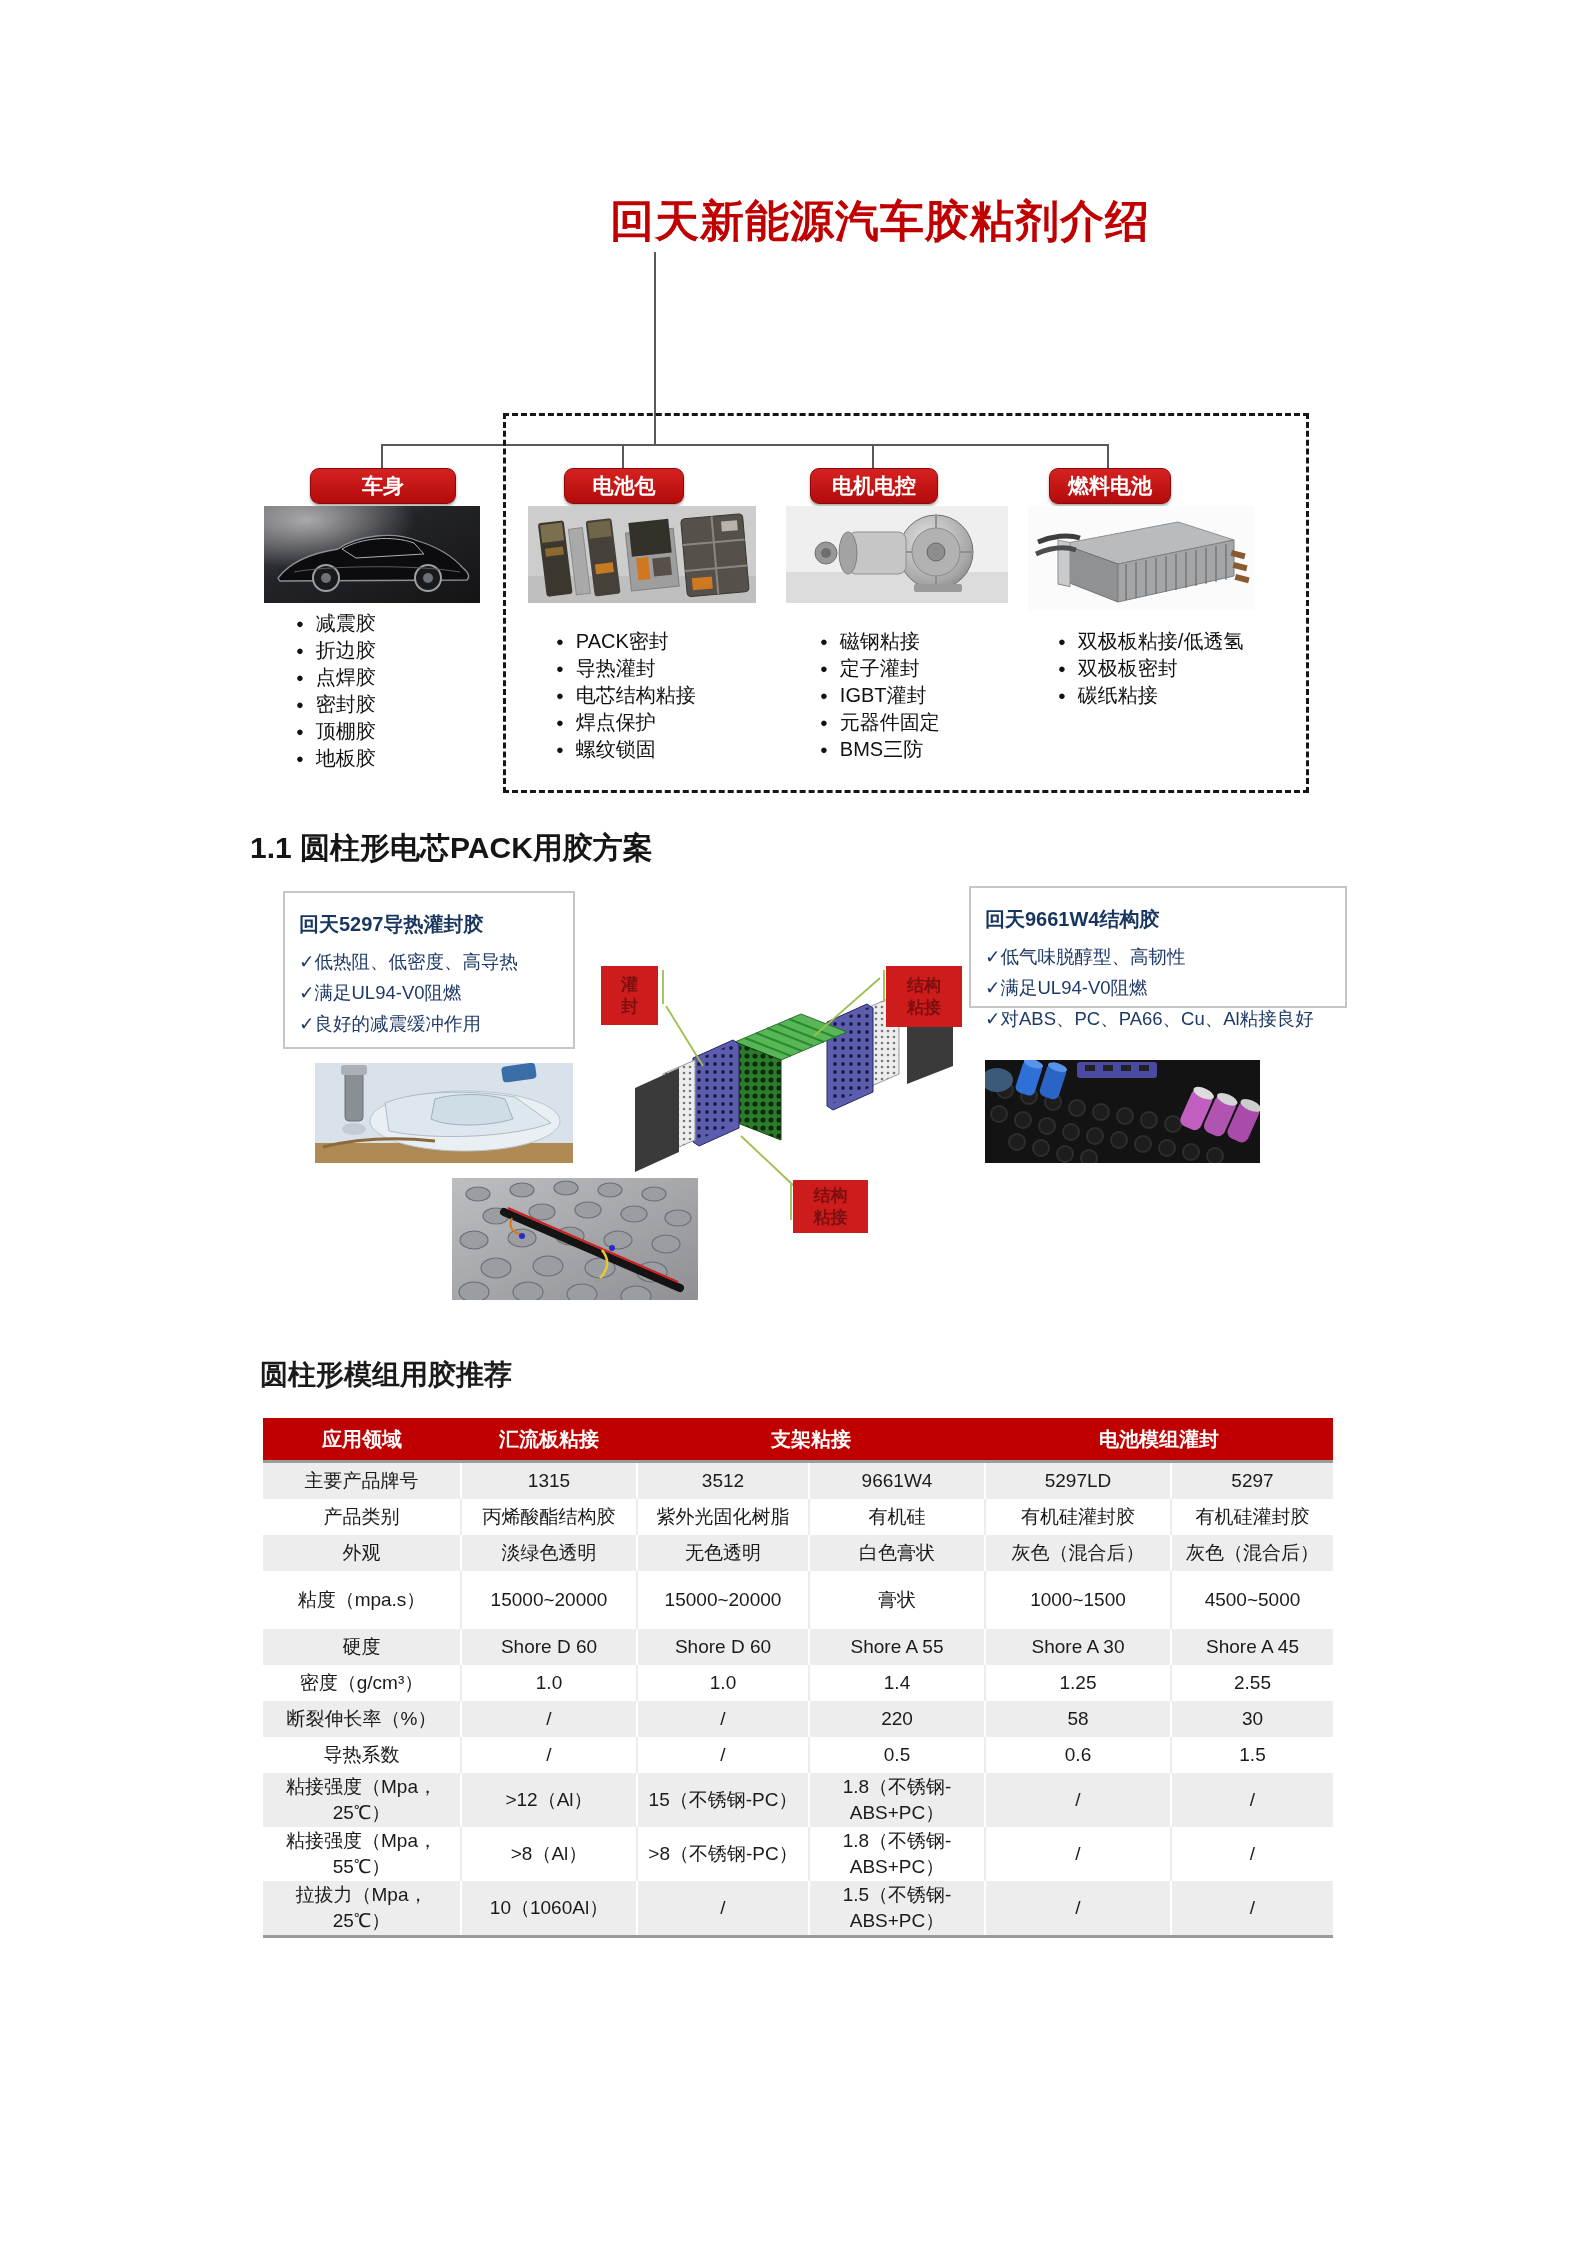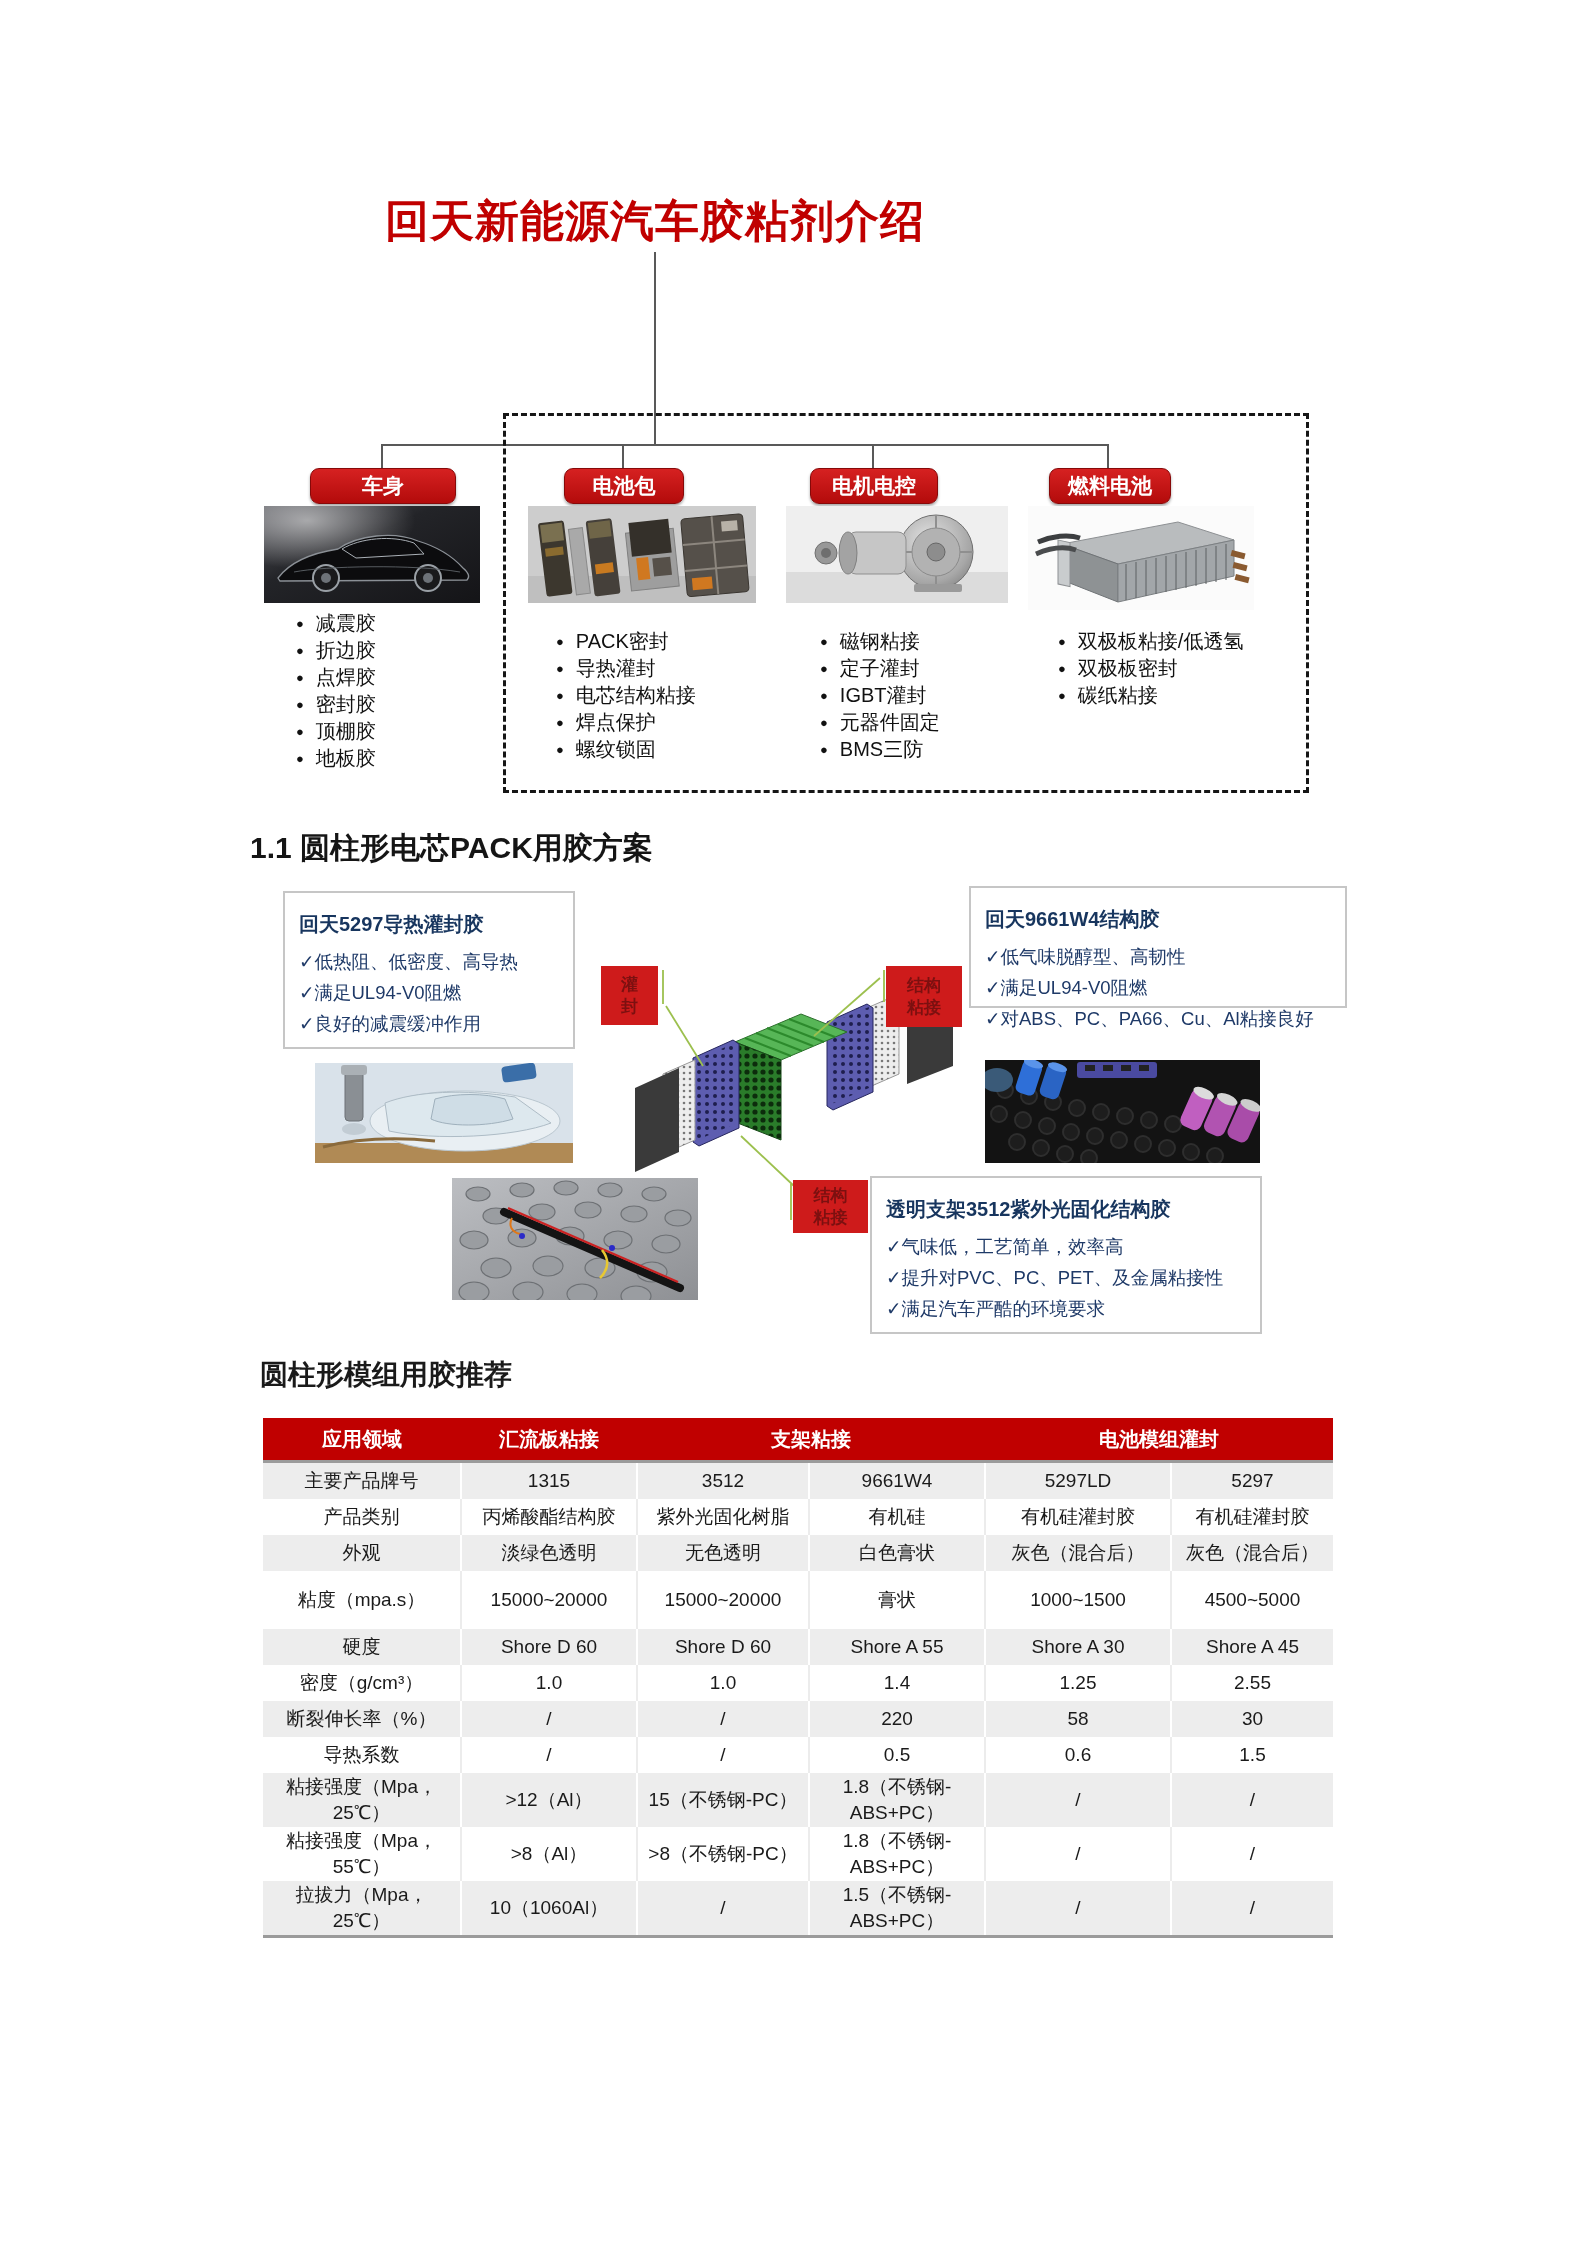--- a/index.html
+++ b/index.html
@@ -1,21 +1,21 @@
 <!DOCTYPE html>
 <html><head>
 <meta charset="utf-8">
 <style>
   html,body{margin:0;padding:0;background:#fff;}
   #page{position:relative;width:1587px;height:2245px;background:#fff;overflow:hidden;
         font-family:"Liberation Sans",sans-serif;color:#1a1a1a;}
   .abs{position:absolute;}
 
   
-  #page-title{left:160px;top:192px;width:990px;text-align:center;
+  #page-title{left:160px;top:192px;width:990px;text-align:right;
     font-size:44px;font-weight:800;color:#c00000;letter-spacing:1px;margin:0;}
 
   
   .conn{position:absolute;background:transparent;}
   .conn.v{border-left:2px solid #595959;width:0;}
   .conn.h{border-top:2px solid #595959;height:0;}
   #dashed-box{left:503px;top:413px;width:800px;height:374px;border:3px dashed #161616;}
 
   
   .cat-btn{position:absolute;height:34px;border-radius:9px;
@@ -374,26 +374,20 @@
     <div class="pt">✓低热阻、低密度、高导热</div>
     <div class="pt">✓满足UL94-V0阻燃</div>
     <div class="pt">✓良好的减震缓冲作用</div>
   </div>
   <div class="callout" style="left:969px;top:886px;width:378px;height:122px;">
     <h3>回天9661W4结构胶</h3>
     <div class="pt">✓低气味脱醇型、高韧性</div>
     <div class="pt">✓满足UL94-V0阻燃</div>
     <div class="pt">✓对ABS、PC、PA66、Cu、Al粘接良好</div>
   </div>
-  <div class="callout" style="left:870px;top:1176px;width:392px;height:158px;">
-    <h3>透明支架3512紫外光固化结构胶</h3>
-    <div class="pt">✓气味低，工艺简单，效率高</div>
-    <div class="pt">✓提升对PVC、PC、PET、及金属粘接性</div>
-    <div class="pt">✓满足汽车严酷的环境要求</div>
-  </div>
 
   <h2 id="table-title" class="abs">圆柱形模组用胶推荐</h2>
   <table id="spec-table" class="abs">
     <colgroup>
       <col style="width:198px">
         <col style="width:176px">
         <col style="width:172px">
       <col style="width:176px">
         <col style="width:186px">
         <col style="width:162px">

